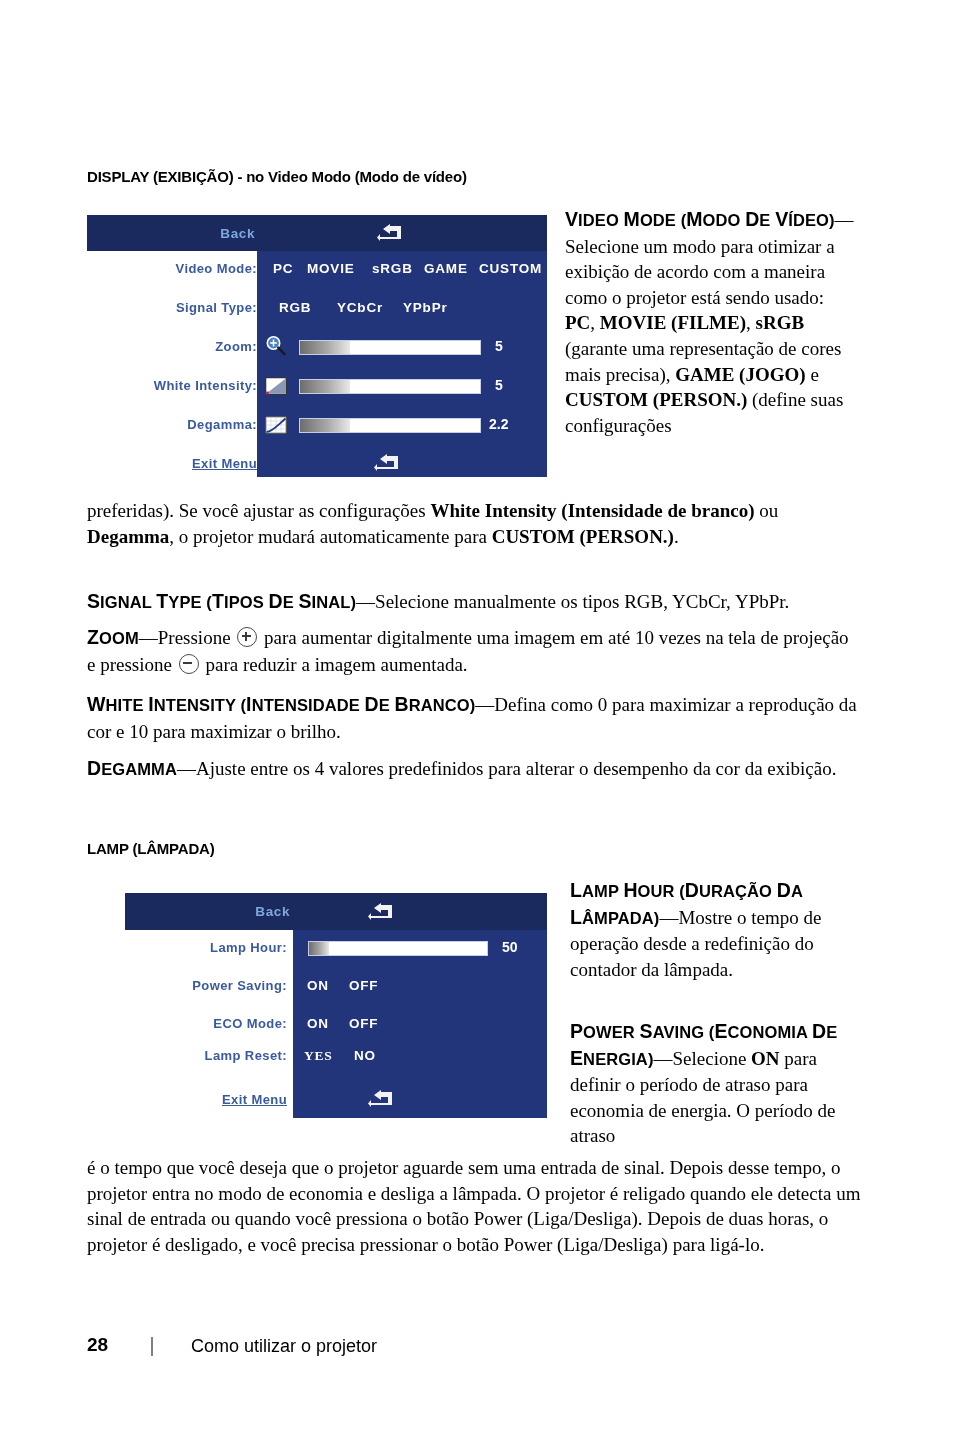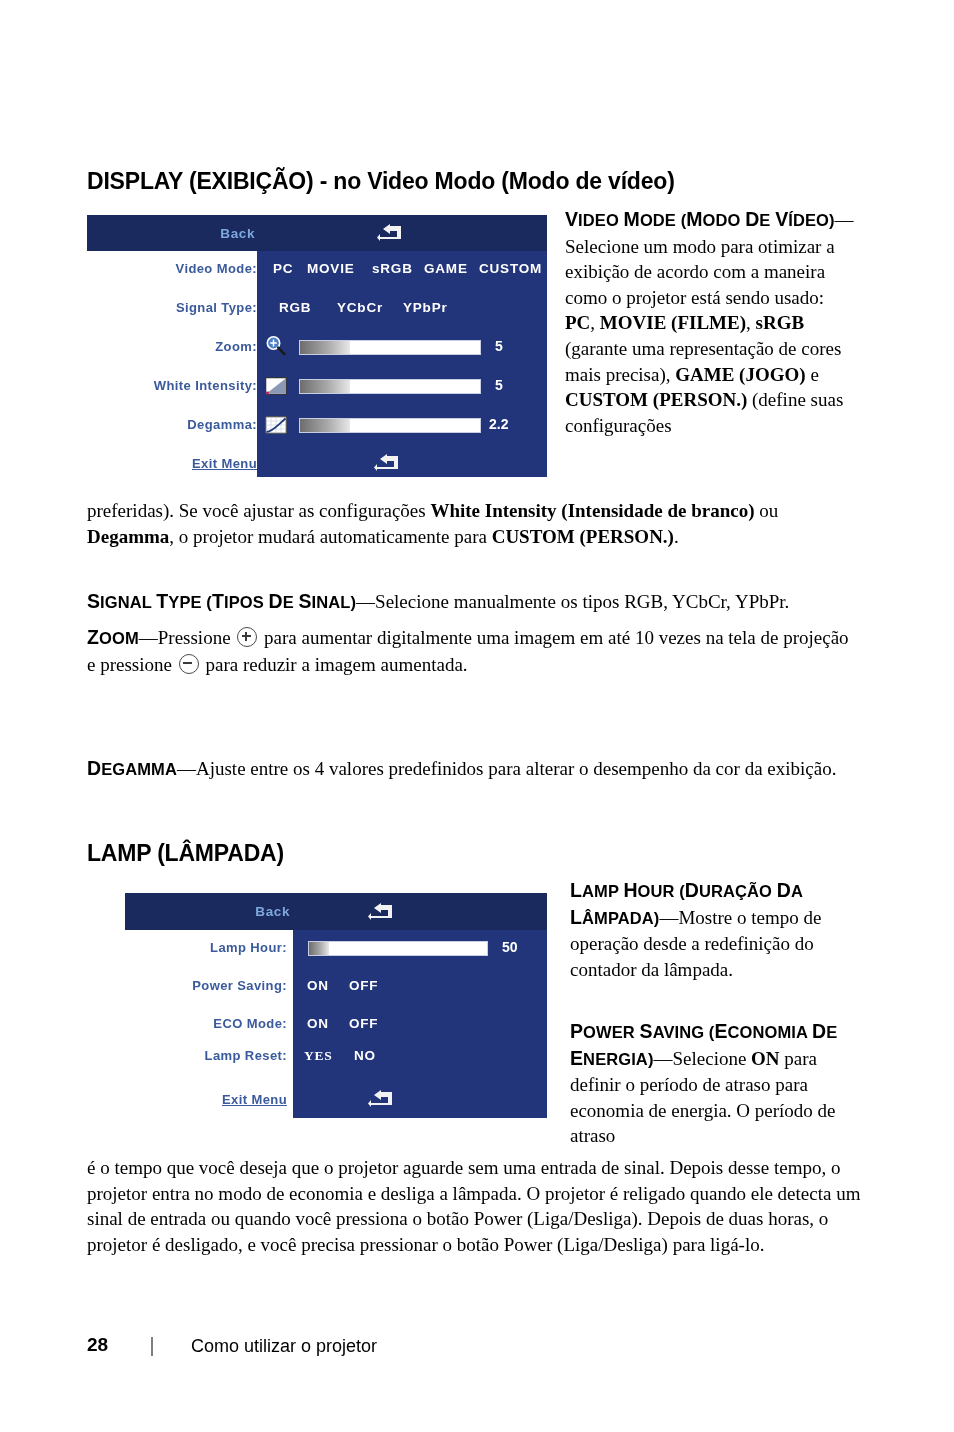--- a/index.html
+++ b/index.html
@@ -21,21 +21,21 @@
     left: 0; top: 0;
     width: 954px;
     height: 1432px;
   }
 
   
   .section-heading {
     position: absolute;
     font-family: "Liberation Sans", sans-serif;
     font-weight: bold;
-    font-size: 23px;
+    font-size: 15px;
     letter-spacing: -0.2px;
     color: #000;
     white-space: nowrap;
   }
   #heading-display { left: 87px; top: 168px; }
   #heading-lamp    { left: 87px; top: 840px; }
 
   
   .body-text {
     position: absolute;
@@ -382,20 +382,23 @@
   </div>
 
   <div class="body-text" id="para-signal-type">
     <span class="term"><span class="cap">S</span>IGNAL <span class="cap">T</span>YPE (<span class="cap">T</span>IPOS <span class="cap">D</span>E <span class="cap">S</span>INAL)<span class="emdash"></span></span><span>—Selecione manualmente os tipos RGB, YCbCr, YPbPr.</span>
   </div>
 
   <div class="body-text" id="para-zoom">
     <span class="term"><span class="cap">Z</span>OOM<span class="emdash"></span></span><span>—Pressione </span><span class="key-round plus"></span><span> para aumentar digitalmente uma imagem em até 10 vezes na tela de projeção e pressione </span><span class="key-round"></span><span> para reduzir a imagem aumentada.</span>
   </div>
 
+  <div class="body-text" id="para-white-intensity">
+    <span class="term"><span class="cap">W</span>HITE <span class="cap">I</span>NTENSITY (<span class="cap">I</span>NTENSIDADE <span class="cap">D</span>E <span class="cap">B</span>RANCO)<span class="emdash"></span></span><span>—Defina como 0 para maximizar a reprodução da cor e 10 para maximizar o brilho.</span>
+  </div>
 
   <div class="body-text" id="para-degamma">
     <span class="term"><span class="cap">D</span>EGAMMA<span class="emdash"></span></span><span>—Ajuste entre os 4 valores predefinidos para alterar o desempenho da cor da exibição.</span>
   </div>
 
   <div class="section-heading" id="heading-lamp">LAMP (LÂMPADA)</div>
 
   <div class="osd" id="osd-lamp">
 
     <div class="osd-header">

